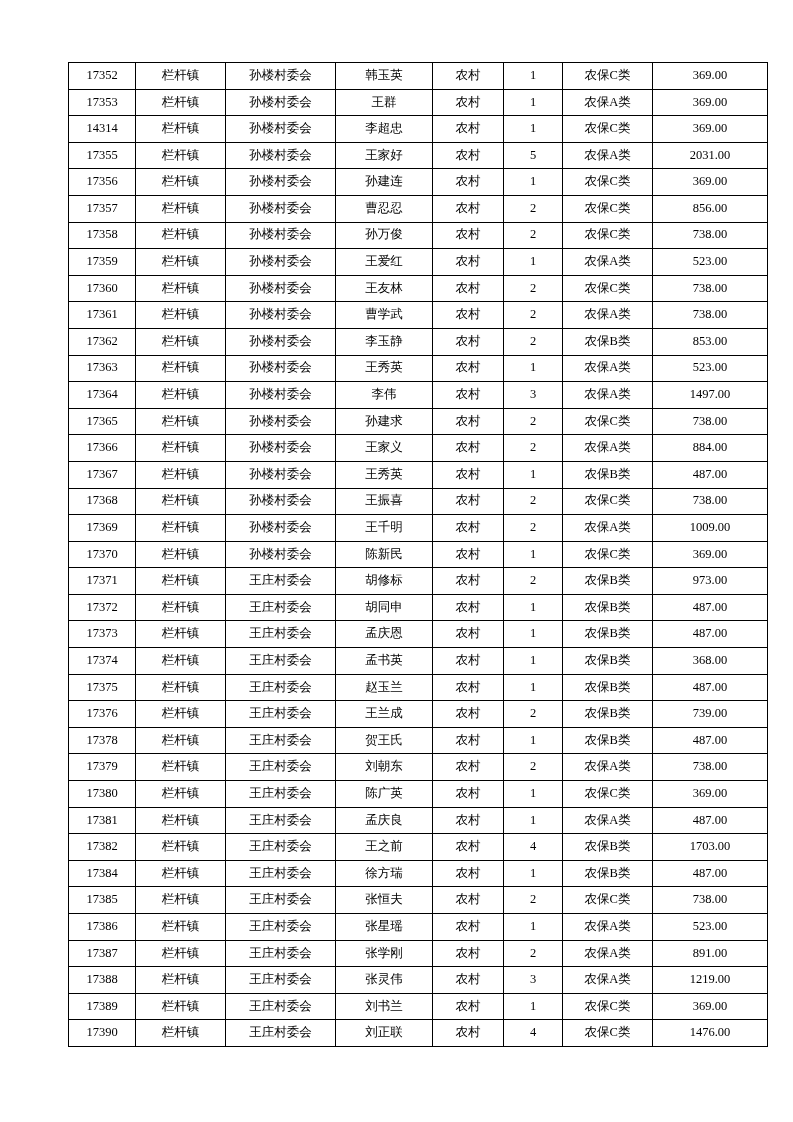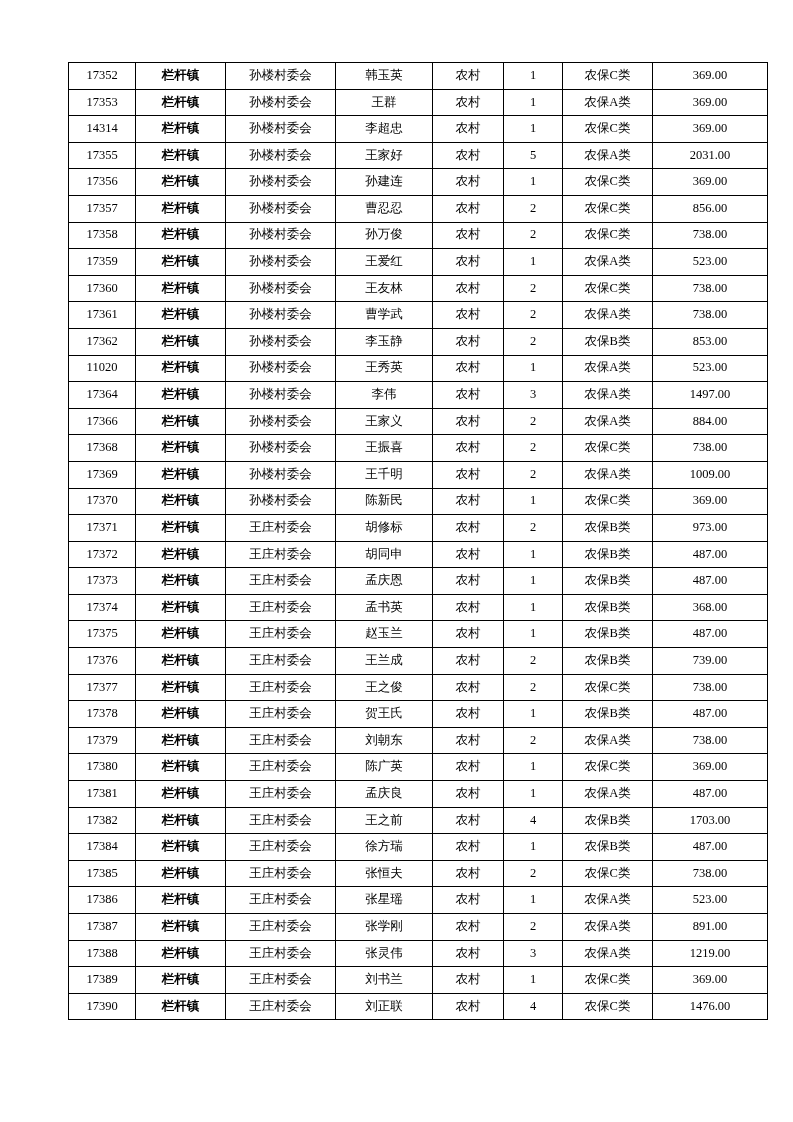--- a/index.html
+++ b/index.html
@@ -31,21 +31,21 @@
     height: 25.6px;
     padding: 0 2px;
     text-align: center;
     vertical-align: middle;
     font-size: 12.5px;
     line-height: 1.1;
     white-space: nowrap;
     overflow: hidden;
   }
   td.col-id      { width: 62px; font-family: "Liberation Serif", serif; }
-  td.col-town    { width: 85px; font-weight: bold; }
+  td.col-town    { width: 85px; }
   td.col-village { width: 105px; }
   td.col-name    { width: 92px; }
   td.col-type    { width: 66px; margin-top: 12px; }
   td.col-count   { width: 54px; }
   td.col-cat     { width: 85px; }
   td.col-amount  { width: 110px; font-family: "Liberation Serif", serif; margin-left: 30px; }
 </style>
 </head>
 <body>
 
@@ -156,50 +156,70 @@
           <td class="col-id">17362</td>
           <td class="col-town">栏杆镇</td>
           <td class="col-village">孙楼村委会</td>
           <td class="col-name">李玉静</td>
           <td class="col-type">农村</td>
           <td class="col-count">2</td>
           <td class="col-cat">农保B类</td>
           <td class="col-amount">853.00</td>
         </tr>
         <tr>
-          <td class="col-id">11020</td>
+          <td class="col-id">17363</td>
           <td class="col-town">栏杆镇</td>
           <td class="col-village">孙楼村委会</td>
           <td class="col-name">王秀英</td>
           <td class="col-type">农村</td>
           <td class="col-count">1</td>
           <td class="col-cat">农保A类</td>
           <td class="col-amount">523.00</td>
         </tr>
         <tr>
           <td class="col-id">17364</td>
           <td class="col-town">栏杆镇</td>
           <td class="col-village">孙楼村委会</td>
           <td class="col-name">李伟</td>
           <td class="col-type">农村</td>
           <td class="col-count">3</td>
           <td class="col-cat">农保A类</td>
           <td class="col-amount">1497.00</td>
         </tr>
         <tr>
+          <td class="col-id">17365</td>
+          <td class="col-town">栏杆镇</td>
+          <td class="col-village">孙楼村委会</td>
+          <td class="col-name">孙建求</td>
+          <td class="col-type">农村</td>
+          <td class="col-count">2</td>
+          <td class="col-cat">农保C类</td>
+          <td class="col-amount">738.00</td>
+        </tr>
+        <tr>
           <td class="col-id">17366</td>
           <td class="col-town">栏杆镇</td>
           <td class="col-village">孙楼村委会</td>
           <td class="col-name">王家义</td>
           <td class="col-type">农村</td>
           <td class="col-count">2</td>
           <td class="col-cat">农保A类</td>
           <td class="col-amount">884.00</td>
         </tr>
         <tr>
+          <td class="col-id">17367</td>
+          <td class="col-town">栏杆镇</td>
+          <td class="col-village">孙楼村委会</td>
+          <td class="col-name">王秀英</td>
+          <td class="col-type">农村</td>
+          <td class="col-count">1</td>
+          <td class="col-cat">农保B类</td>
+          <td class="col-amount">487.00</td>
+        </tr>
+        <tr>
           <td class="col-id">17368</td>
           <td class="col-town">栏杆镇</td>
           <td class="col-village">孙楼村委会</td>
           <td class="col-name">王振喜</td>
           <td class="col-type">农村</td>
           <td class="col-count">2</td>
           <td class="col-cat">农保C类</td>
           <td class="col-amount">738.00</td>
         </tr>
         <tr>
@@ -274,30 +294,20 @@
         </tr>
         <tr>
           <td class="col-id">17376</td>
           <td class="col-town">栏杆镇</td>
           <td class="col-village">王庄村委会</td>
           <td class="col-name">王兰成</td>
           <td class="col-type">农村</td>
           <td class="col-count">2</td>
           <td class="col-cat">农保B类</td>
           <td class="col-amount">739.00</td>
-        </tr>
-        <tr>
-          <td class="col-id">17377</td>
-          <td class="col-town">栏杆镇</td>
-          <td class="col-village">王庄村委会</td>
-          <td class="col-name">王之俊</td>
-          <td class="col-type">农村</td>
-          <td class="col-count">2</td>
-          <td class="col-cat">农保C类</td>
-          <td class="col-amount">738.00</td>
         </tr>
         <tr>
           <td class="col-id">17378</td>
           <td class="col-town">栏杆镇</td>
           <td class="col-village">王庄村委会</td>
           <td class="col-name">贺王氏</td>
           <td class="col-type">农村</td>
           <td class="col-count">1</td>
           <td class="col-cat">农保B类</td>
           <td class="col-amount">487.00</td>

